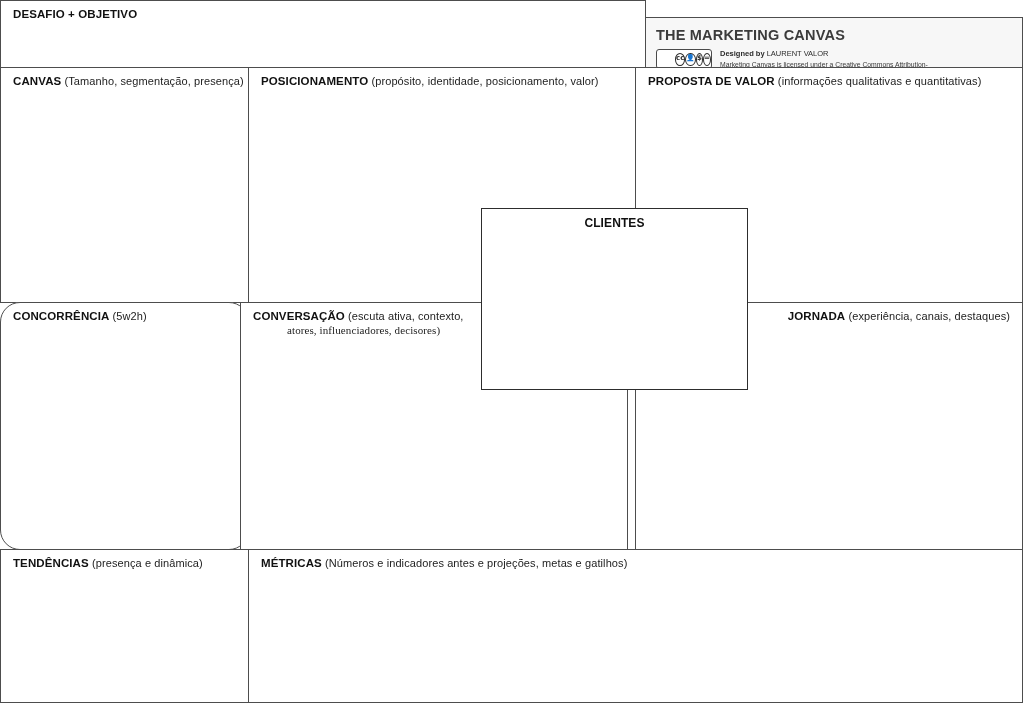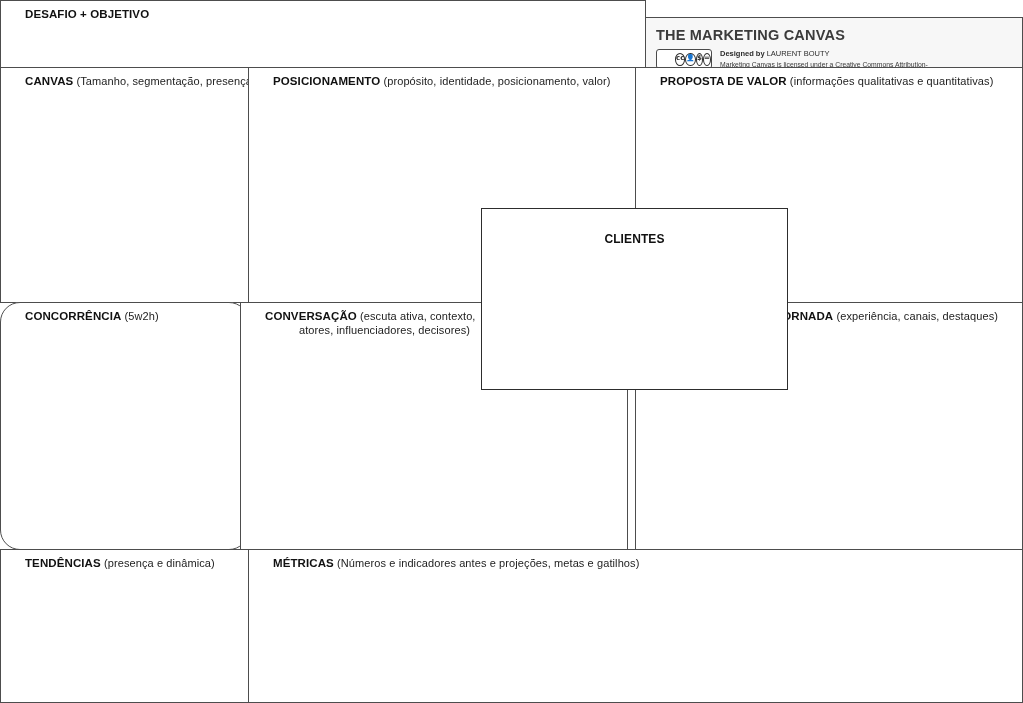--- a/index.html
+++ b/index.html
@@ -19,21 +19,21 @@
     overflow: hidden;
     box-sizing: border-box;
   }
 
   
   .cell {
     position: absolute;
     box-sizing: border-box;
     border: 1px solid #4d4d4d;
     background: #ffffff;
-    padding: 6px 24px;
+    padding: 6px 12px;
     overflow: hidden;
   }
   .cell-title {
     font-size: 11.5px;
     line-height: 14px;
     font-weight: bold;
     letter-spacing: .1px;
     color: #111111;
     white-space: nowrap;
   }
@@ -41,20 +41,21 @@
     font-weight: normal;
     font-size: 11px;
     color: #222222;
   }
   .cell-sub2 {
     display: block;
     font-weight: normal;
     font-size: 11px;
     color: #222222;
     white-space: nowrap;
+    font-family: Liberation Serif, serif;
   }
 
   
   #challenge {
     left: 0; top: 0; width: 646px; height: 68px;
   }
   #brand {
     left: 645px; top: 17px; width: 378px; height: 68px;
     background: #f7f7f7;
     border-left: 1px solid #4d4d4d;
@@ -123,25 +124,25 @@
 
   #posicionamento { left: 248px; top: 67px;  width: 388px; height: 236px; }
   #conversacao    { left: 240px; top: 302px; width: 388px; height: 248px; }
   #metricas       { left: 248px; top: 549px; width: 775px; height: 154px; }
 
   #proposta       { left: 635px; top: 67px;  width: 388px; height: 236px; }
   #jornada        { left: 635px; top: 302px; width: 388px; height: 248px; }
 
   
   #clientes {
-    left: 481px; top: 208px; width: 307px; height: 182px;
+    left: 481px; top: 208px; width: 267px; height: 182px;
     border: 1px solid #2d2d2d;
     background: #ffffff;
     z-index: 5;
-    padding: 23px 8px;
+    padding: 7px 8px;
   }
   #clientes .cell-title {
     text-align: center;
     font-size: 12px;
   }
 
   .indent {
     display: block;
     padding-left: 34px;
     white-space: nowrap;
@@ -164,21 +165,21 @@
           <span class="cc-dot">cc</span>
           <span class="cc-dot">👤</span>
           <span class="cc-dot">$</span>
           <span class="cc-dot">=</span>
         </div>
         <div class="cc-caption">BY   NC   ND</div>
       </div>
       <div>
         <div class="brand-credit">
           <b>Designed by</b>
-          <span>LAURENT BOUTY</span>
+          <span>LAURENT VALOR</span>
         </div>
         <div class="brand-license">Marketing Canvas is licensed under a Creative Commons Attribution-</div>
         <div class="brand-license">NonCommercial-NoDerivatives 4.0 International License.</div>
       </div>
     </div>
   </div>
 
   <div class="cell" id="mercado">
     <div class="cell-title">
       <span>CANVAS</span><span class="cell-sub"> (Tamanho, segmentação, presença)</span>

